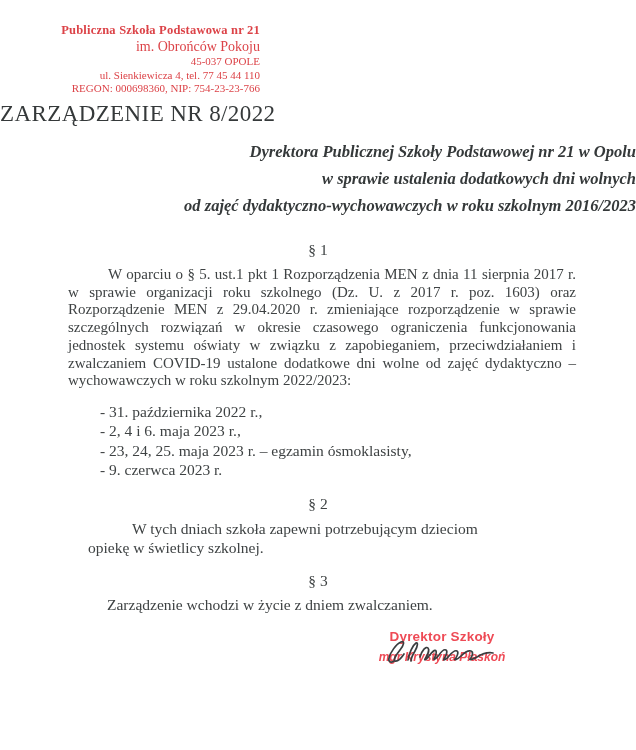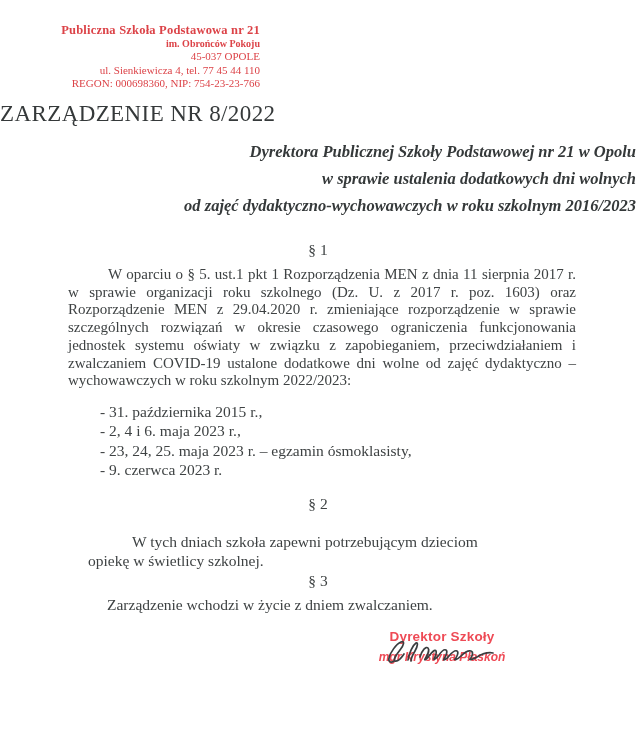--- a/index.html
+++ b/index.html
@@ -18,21 +18,21 @@
     color:var(--ink);
   }
   
   .stamp{
     position:absolute;left:28px;top:23px;width:232px;
     text-align:right;
     color:var(--stamp-red);
     line-height:1.22;
   }
   .stamp .s1{font-size:12.5px;font-weight:bold;letter-spacing:.2px;}
-  .stamp .s2{font-size:10px;font-weight:bold;}
+  .stamp .s2{font-size:14px;font-weight:normal;}
   .stamp .s3{font-size:11px;}
   
   .doc-title{
     position:absolute;top:101px;left:0;width:100%;
     text-align:left;
     font-size:23px;font-weight:normal;
     color:var(--ink-dark);
     letter-spacing:.4px;
   }
   .subtitle{
@@ -54,21 +54,21 @@
     position:absolute;top:266px;left:68px;width:508px;
     font-size:15px;line-height:17.7px;
     text-align:justify;text-indent:40px;
   }
   .date-list{
     position:absolute;top:402px;left:100px;
     font-size:15.5px;line-height:19.3px;
     list-style:none;margin:0;padding:0;
   }
   .body-2{
-    position:absolute;top:532px;left:88px;width:428px;
+    position:absolute;top:519px;left:88px;width:428px;
     font-size:15.5px;line-height:19px;
     text-indent:44px;
   }
   .body-3{
     position:absolute;top:596px;left:107px;width:480px;
     font-size:15.5px;
   }
   
   .signature{
     position:absolute;top:629px;left:372px;width:140px;
@@ -103,21 +103,21 @@
 
   <div class="subtitle">
     <span class="line">Dyrektora Publicznej Szkoły Podstawowej nr 21 w Opolu</span>
     <span class="line">w sprawie  ustalenia dodatkowych dni wolnych</span>
     <span class="line">od zajęć dydaktyczno-wychowawczych w roku szkolnym 2016/2023</span>
   </div>
 
   <div class="para-heading ph-1">§ 1</div>
   <div class="body-1">W oparciu o § 5. ust.1 pkt 1 Rozporządzenia MEN z dnia 11 sierpnia 2017 r.  w sprawie organizacji roku szkolnego (Dz. U. z 2017 r. poz. 1603) oraz Rozporządzenie MEN z 29.04.2020 r. zmieniające rozporządzenie w sprawie szczególnych rozwiązań w okresie czasowego ograniczenia funkcjonowania jednostek systemu oświaty w związku z zapobieganiem, przeciwdziałaniem i zwalczaniem COVID-19 ustalone dodatkowe dni wolne od zajęć dydaktyczno – wychowawczych w roku szkolnym 2022/2023:</div>
   <ul class="date-list">
-    <li>- 31. października 2015 r.,</li>
+    <li>- 31. października 2022 r.,</li>
     <li>- 2, 4 i 6. maja 2023 r.,</li>
     <li>- 23, 24, 25. maja 2023 r. – egzamin ósmoklasisty,</li>
     <li>- 9. czerwca 2023 r.</li>
   </ul>
 
   <div class="para-heading ph-2">§ 2</div>
   <div class="body-2">W tych dniach szkoła zapewni potrzebującym dzieciom opiekę w świetlicy szkolnej.</div>
 
   <div class="para-heading ph-3">§ 3</div>
   <div class="body-3">Zarządzenie wchodzi w życie z dniem zwalczaniem.</div>

